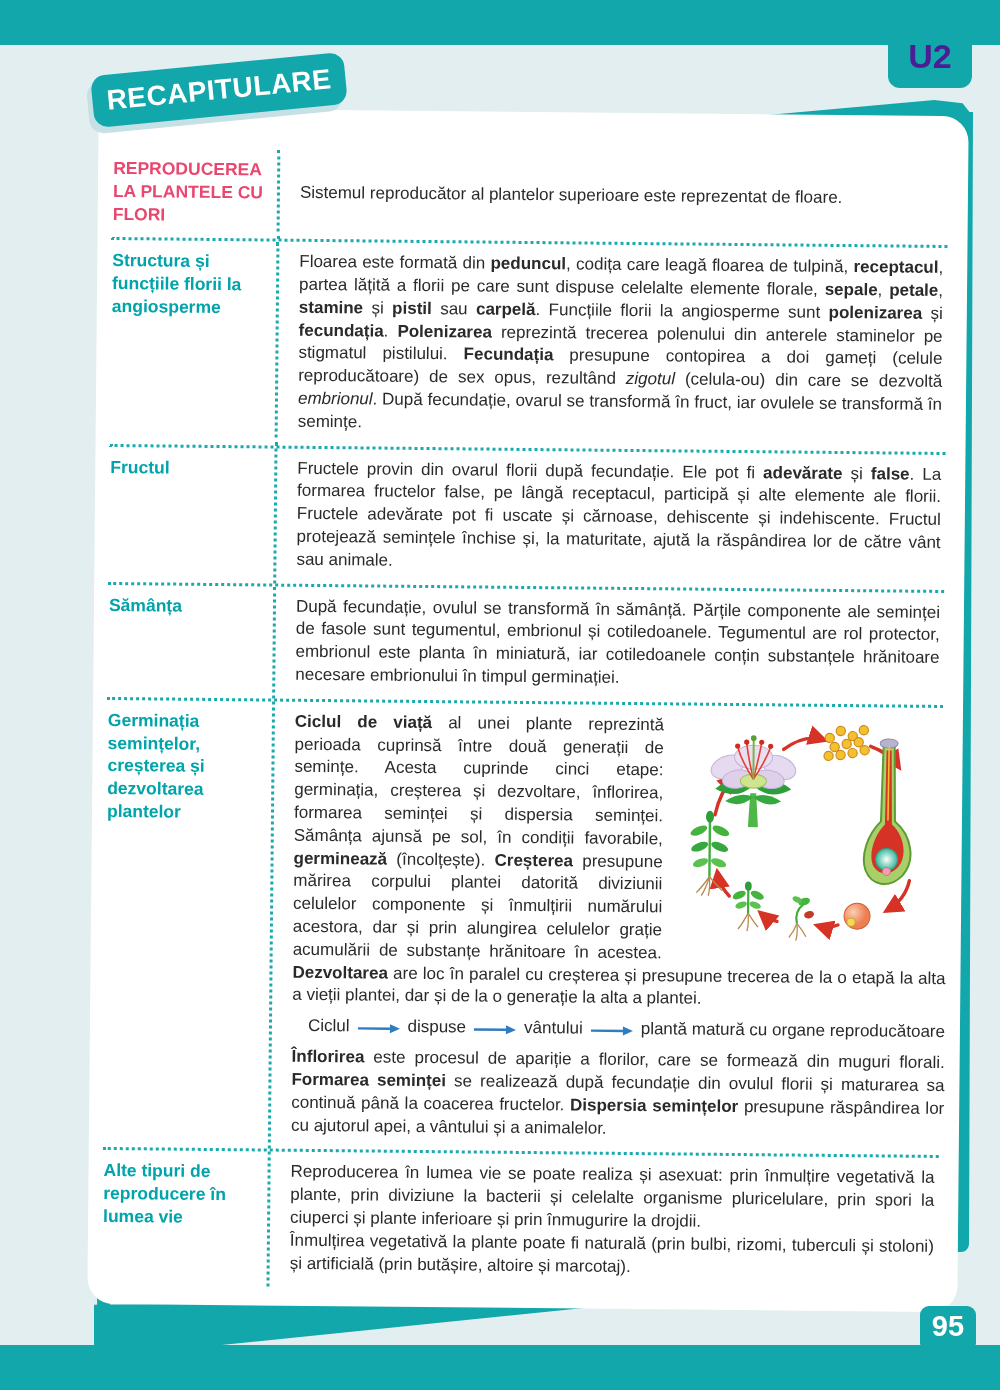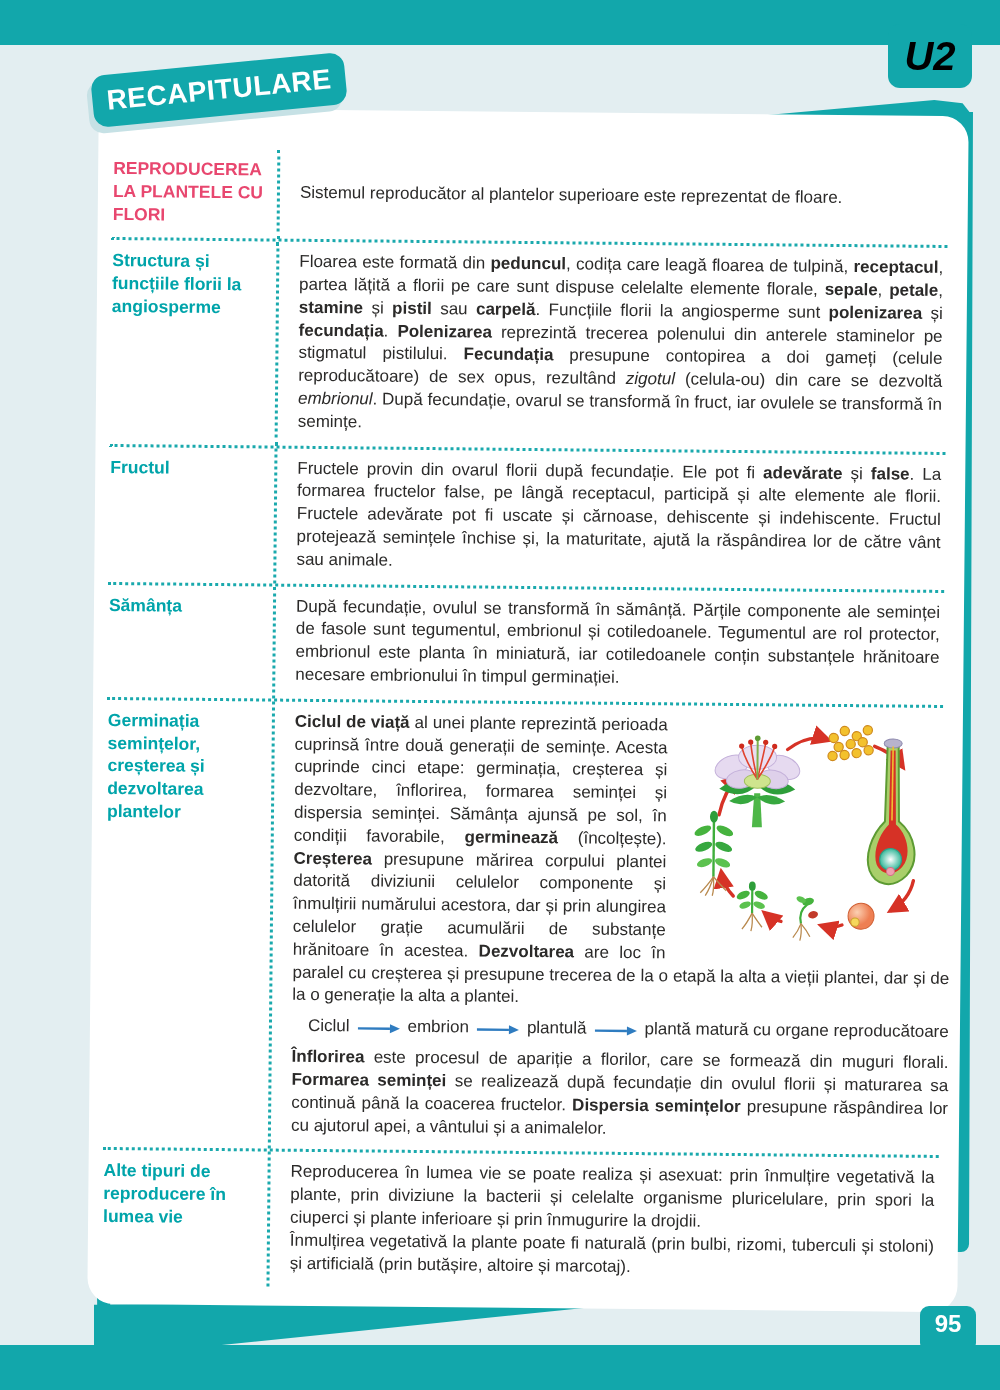--- a/index.html
+++ b/index.html
@@ -22,25 +22,25 @@
   .card { position:absolute; left:93px; top:112px; width:870px; height:1196px; background:#ffffff;
       border-radius:26px; transform:rotate(0.55deg); z-index:2; }
 
   .recap-badge { position:absolute; left:92px; top:64px; width:254px; height:52px; background:#12a7ab;
       border-radius:14px; transform:rotate(-5.5deg); box-shadow:-5px 6px 0 #c6e1e5; z-index:6;
       display:flex; align-items:center; justify-content:center; }
   .recap-badge span { color:#ffffff; font-size:28px; font-weight:800; letter-spacing:0.5px; }
 
   .unit-badge { position:absolute; left:888px; top:24px; width:84px; height:64px; background:#12a7ab;
       border-radius:12px; z-index:6; display:flex; align-items:center; justify-content:center; }
-  .unit-badge span { color:#000000; font-size:40px; font-weight:800; font-style:italic; }
+  .unit-badge span { color:#4c1d95; font-size:34px; font-weight:800; }
 
   .page-num-tab { position:absolute; left:920px; top:1306px; width:56px; height:46px; background:#12a7ab;
       border-radius:9px; z-index:4; display:flex; align-items:flex-start; justify-content:center; }
-  .page-num-tab span { color:#ffffff; font-size:24px; font-weight:800; margin-top:4px; }
+  .page-num-tab span { color:#ffffff; font-size:29px; font-weight:800; margin-top:4px; }
 
   
   .recap-table { position:absolute; left:93px; top:112px; width:870px; z-index:3; transform:rotate(0.55deg);
       padding:40px 20px 20px 14px; }
   .trow { display:flex; }
   .trow.bordered { border-bottom:3px dotted #1aa9ad; }
   .cell-left { width:168px; flex:0 0 168px; border-right:3px dotted #1aa9ad; padding:9px 12px 12px 1px; }
   .cell-left h3 { font-size:17.5px; line-height:1.3; color:#00a4aa; font-weight:700; }
   .cell-left h3.pink { color:#e8476f; }
   .cell-right { flex:1; padding:9px 4px 12px 20px; color:#2b2a29; }
@@ -248,26 +248,26 @@
         </div>
 
         <p><span style="font-weight: 700;">Ciclul de viață</span><span> al unei plante reprezintă perioada cuprinsă între două generații de semințe. Acesta cuprinde cinci etape: germinația, creșterea și dezvoltare, înflorirea, formarea seminței și dispersia seminței. Sămânța ajunsă pe sol, în condiții favorabile, </span><span style="font-weight: 700;">germinează</span><span> (încolțește). </span><span style="font-weight: 700;">Creșterea</span><span> presupune mărirea corpului plantei datorită diviziunii celulelor componente și înmulțirii numărului acestora, dar și prin alungirea celulelor grație acumulării de substanțe hrănitoare în acestea. </span><span style="font-weight: 700;">Dezvoltarea</span><span> are loc în paralel cu creșterea și presupune trecerea de la o etapă la alta a vieții plantei, dar și de la o generație la alta a plantei.</span></p>
 
         <div class="flow">
           <span>Ciclul</span>
           <svg class="fa" width="44" height="12">
               <line x1="1" y1="6" x2="33" y2="6" stroke="#2f7cc0" stroke-width="2.4"></line>
               <path d="M33,1.5 L43,6 L33,10.5 Z" fill="#2f7cc0"></path>
             </svg>
-          <span>embrion</span>
+          <span>dispuse</span>
           <svg class="fa" width="44" height="12">
               <line x1="1" y1="6" x2="33" y2="6" stroke="#2f7cc0" stroke-width="2.4"></line>
               <path d="M33,1.5 L43,6 L33,10.5 Z" fill="#2f7cc0"></path>
             </svg>
-          <span>plantulă</span>
+          <span>vântului</span>
           <svg class="fa" width="44" height="12">
               <line x1="1" y1="6" x2="33" y2="6" stroke="#2f7cc0" stroke-width="2.4"></line>
               <path d="M33,1.5 L43,6 L33,10.5 Z" fill="#2f7cc0"></path>
             </svg>
           <span>plantă matură cu organe reproducătoare</span>
         </div>
 
         <p class="after-illu"><span style="font-weight: 700;">Înflorirea</span><span> este procesul de apariție a florilor, care se formează din muguri florali. </span><span style="font-weight: 700;">Formarea seminței</span><span> se realizează după fecundație din ovulul florii și maturarea sa continuă până la coacerea fructelor. </span><span style="font-weight: 700;">Dispersia semințelor</span><span> presupune răspândirea lor cu ajutorul apei, a vântului și a animalelor.</span></p>
       </div>
     </div>

